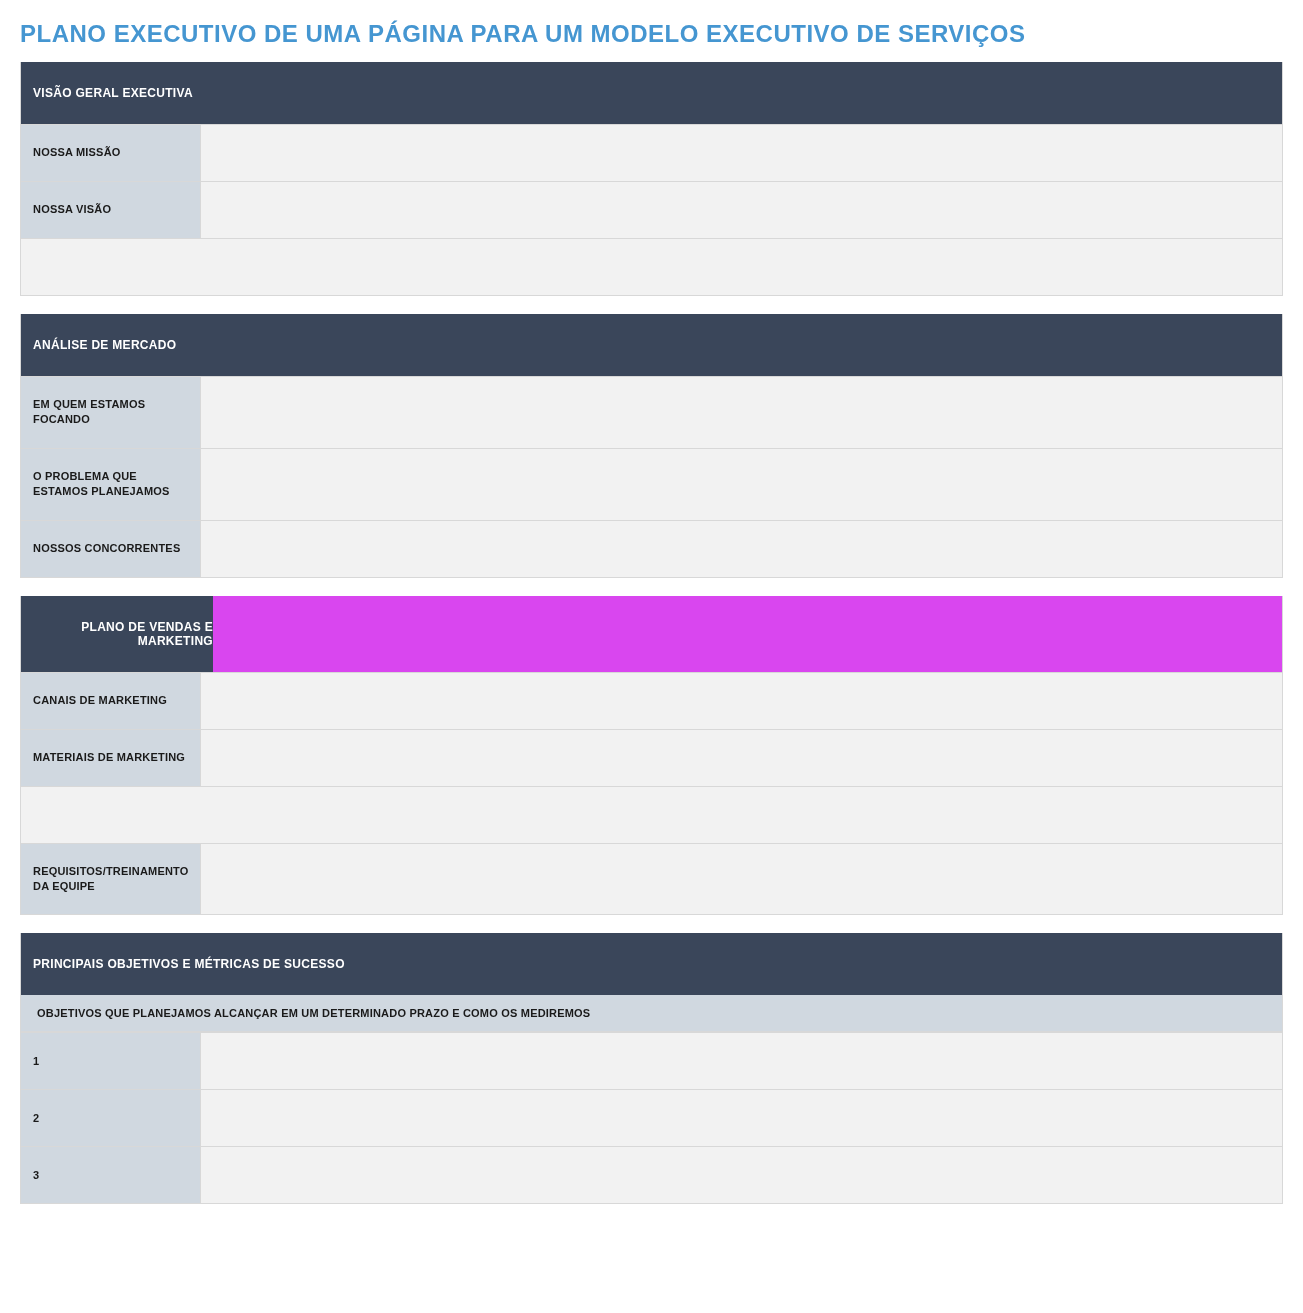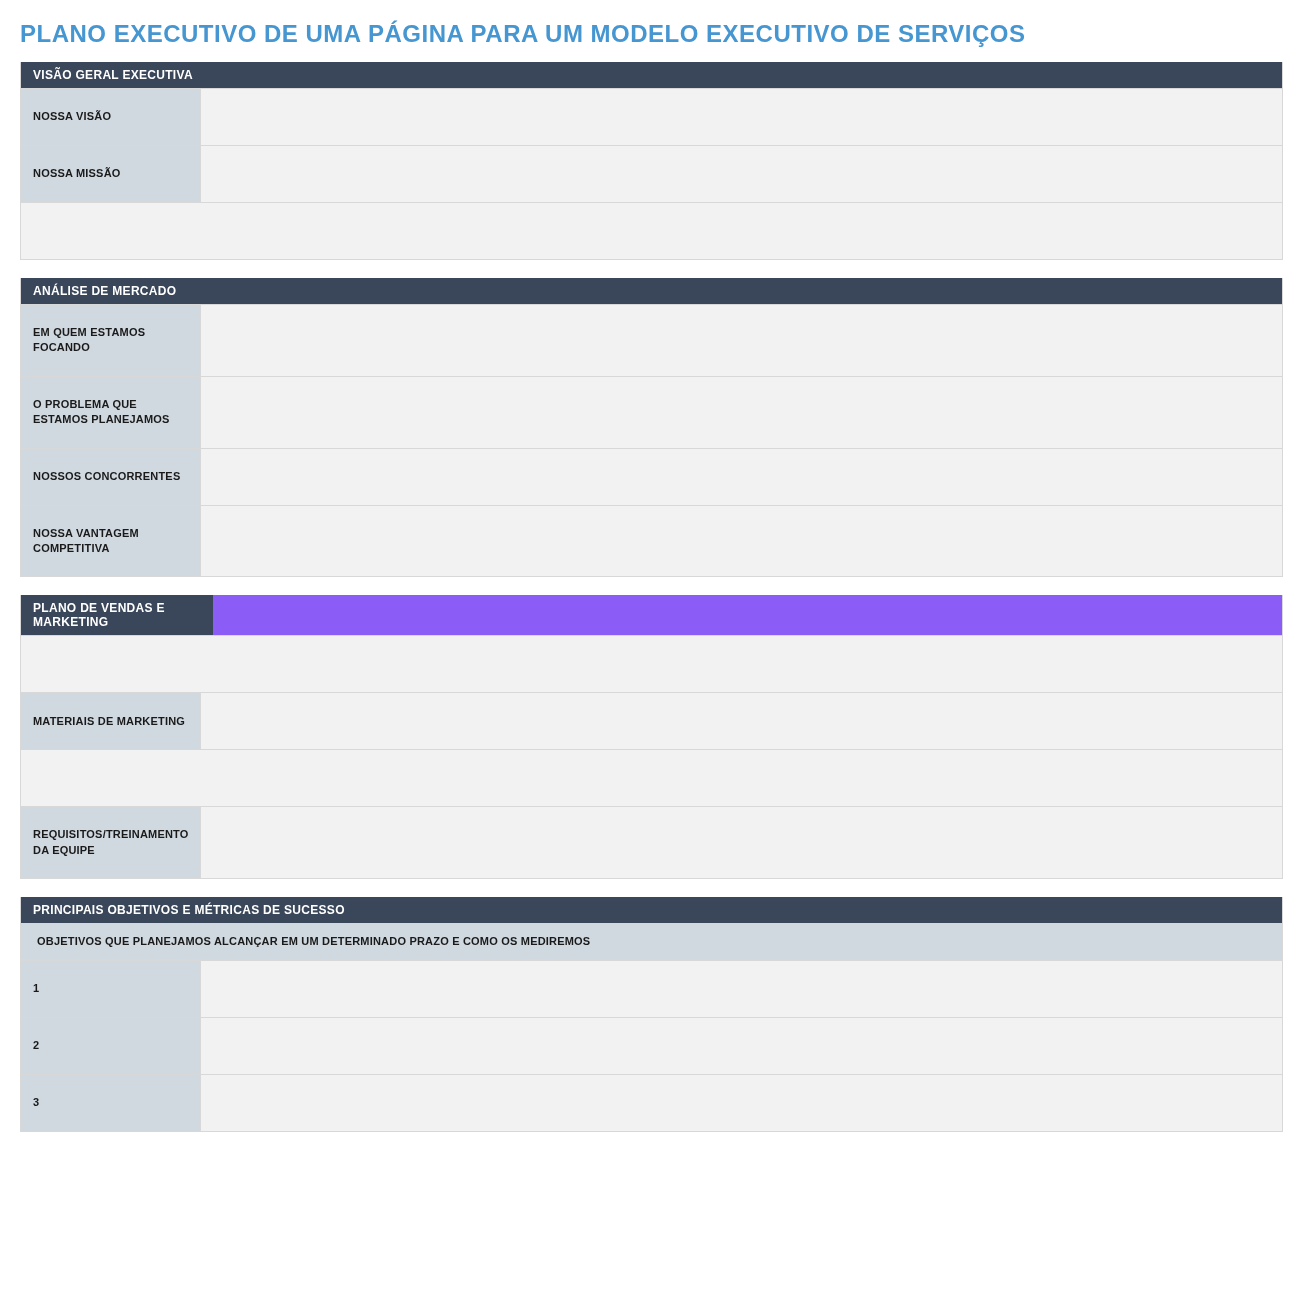--- a/index.html
+++ b/index.html
@@ -19,30 +19,31 @@
   .section {
     margin-bottom: 18px;
     border: 1px solid #d8d8d8;
     border-top: none;
   }
   .section-header {
     background: #3a465a;
     color: #ffffff;
     font-size: 12px;
     font-weight: bold;
-    padding: 6px 12px;
+    padding: 24px 12px;
     letter-spacing: 0.3px;
   }
   .section-header.wrap {
     max-width: 180px;
     box-sizing: content-box;
     padding-right: 0;
   }
   .section-header-wrap-container {
-    background: #8b5cf6;
+    background: #d946ef;
+    text-align: right;
   }
   .row {
     display: flex;
     border-top: 1px solid #d8d8d8;
   }
   .row:first-of-type { border-top: none; }
   .row-label {
     width: 180px;
     min-width: 180px;
     background: #d0d8e0;
@@ -75,25 +76,25 @@
   }
 </style>
 </head>
 <body>
 
 <h1 class="page-title">PLANO EXECUTIVO DE UMA PÁGINA PARA UM MODELO EXECUTIVO DE SERVIÇOS</h1>
 
 <div class="section">
   <div class="section-header">VISÃO GERAL EXECUTIVA</div>
   <div class="row">
-    <div class="row-label">NOSSA VISÃO</div>
+    <div class="row-label">NOSSA MISSÃO</div>
     <div class="row-value"></div>
   </div>
   <div class="row">
-    <div class="row-label">NOSSA MISSÃO</div>
+    <div class="row-label">NOSSA VISÃO</div>
     <div class="row-value"></div>
   </div>
   <div class="row">
     <div class="row-value"></div>
   </div>
 </div>
 
 <div class="section">
   <div class="section-header">ANÁLISE DE MERCADO</div>
   <div class="row">
@@ -101,31 +102,28 @@
     <div class="row-value"></div>
   </div>
   <div class="row">
     <div class="row-label">O PROBLEMA QUE ESTAMOS PLANEJAMOS</div>
     <div class="row-value"></div>
   </div>
   <div class="row">
     <div class="row-label">NOSSOS CONCORRENTES</div>
     <div class="row-value"></div>
   </div>
-  <div class="row">
-    <div class="row-label">NOSSA VANTAGEM COMPETITIVA</div>
-    <div class="row-value"></div>
-  </div>
 </div>
 
 <div class="section">
   <div class="section-header-wrap-container">
     <div class="section-header wrap">PLANO DE VENDAS E MARKETING</div>
   </div>
   <div class="row">
+    <div class="row-label">CANAIS DE MARKETING</div>
     <div class="row-value"></div>
   </div>
   <div class="row">
     <div class="row-label">MATERIAIS DE MARKETING</div>
     <div class="row-value"></div>
   </div>
   <div class="row">
     <div class="row-value"></div>
   </div>
   <div class="row">

